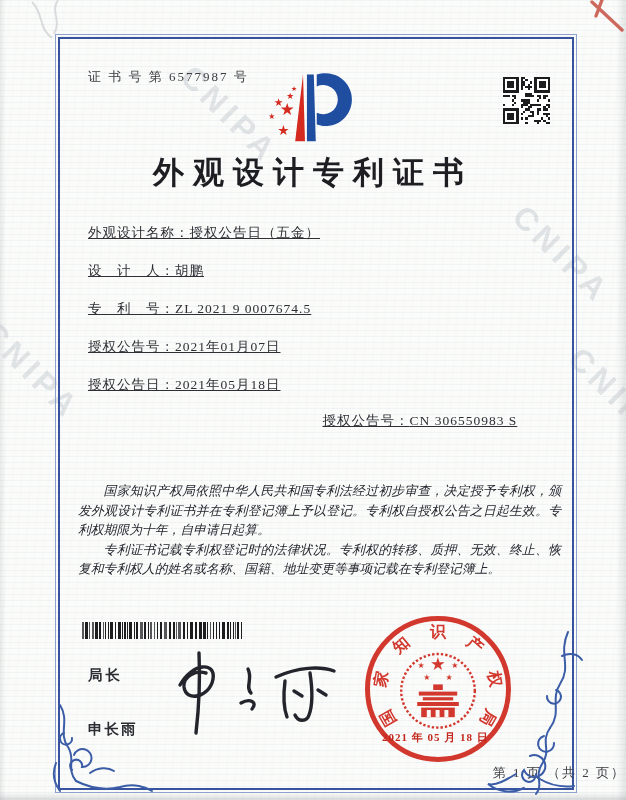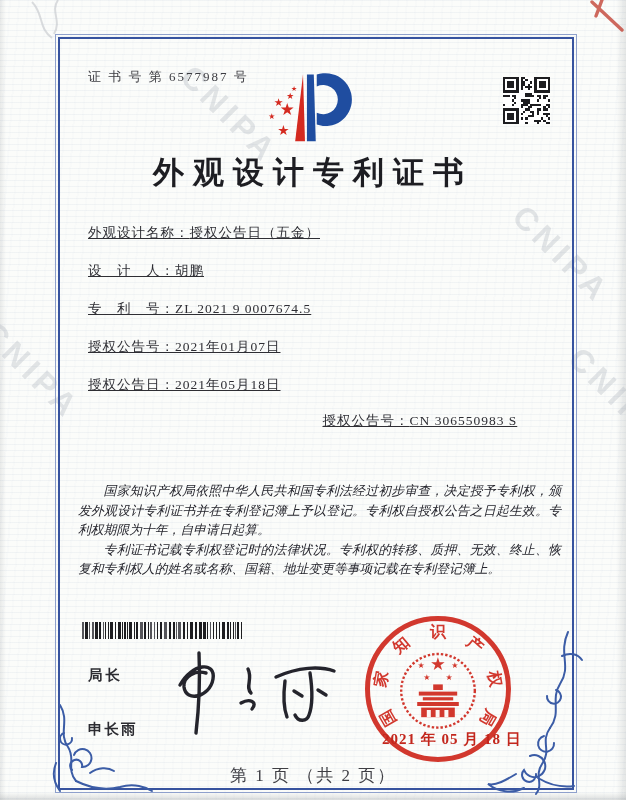--- a/index.html
+++ b/index.html
@@ -85,26 +85,26 @@
   .seal-ring{position:absolute;inset:0;border:5px solid var(--seal-red);border-radius:50%;}
   .seal-char{
     position:absolute;left:73px;top:73px;z-index:2;
     font-size:16px;font-weight:bold;color:var(--seal-red);
     transform-origin:center;white-space:nowrap;
   }
   .emblem{position:absolute;left:33px;top:28px;width:80px;height:92px;}
 
   .seal-date{
     position:absolute;left:382px;top:730px;z-index:6;
-    font-size:15px;letter-spacing:1px;color:#c3271d;font-weight:bold;white-space:pre;
+    font-size:11px;letter-spacing:1px;color:#c3271d;font-weight:bold;white-space:pre;
   }
 
   .footer{
     position:absolute;left:0;right:0;top:764px;z-index:3;
-    text-align:center;font-size:17px;letter-spacing:2px;color:#3e3e44;
+    text-align:right;font-size:13px;letter-spacing:2px;color:#3e3e44;
   }
 
   .flourish{position:absolute;z-index:4;}
   .fl-bl{left:50px;top:703px;width:104px;height:92px;}
   .fl-br{left:486px;top:628px;width:98px;height:168px;}
   .scan-mark-tl{position:absolute;left:14px;top:0;width:80px;height:45px;z-index:1;opacity:.5;}
   .scan-mark-tr{position:absolute;left:588px;top:0;width:38px;height:36px;z-index:1;opacity:.75;}
 </style>
 </head>
 <body>

